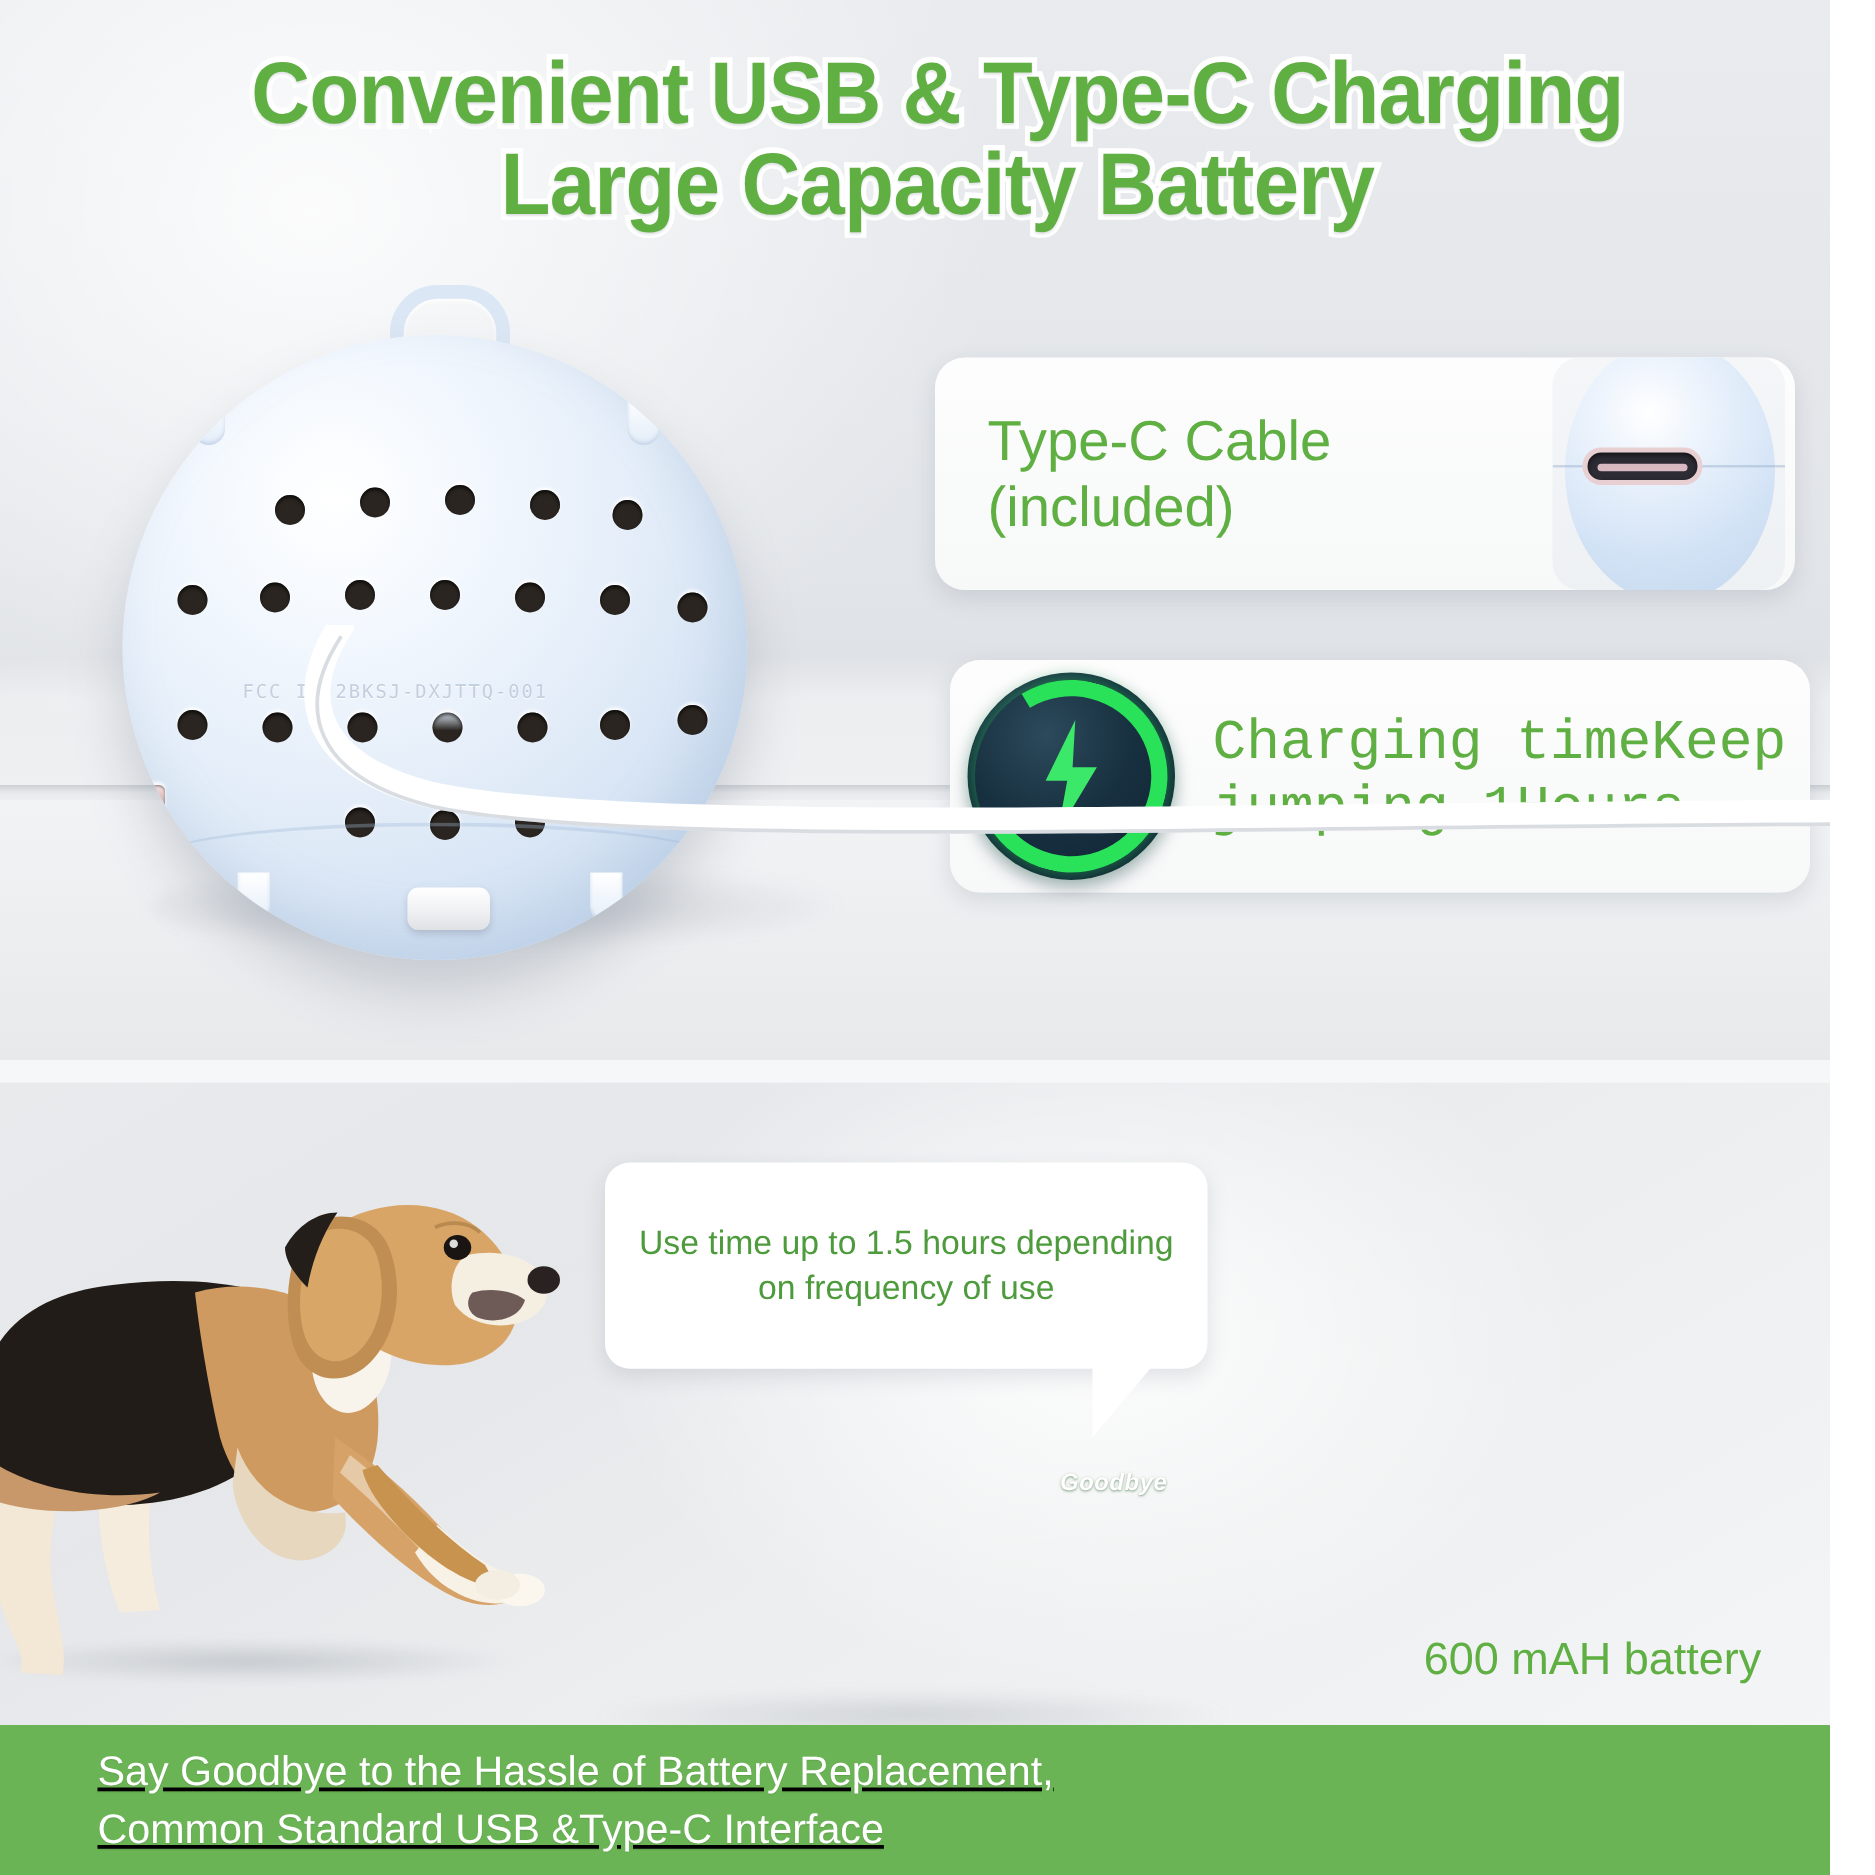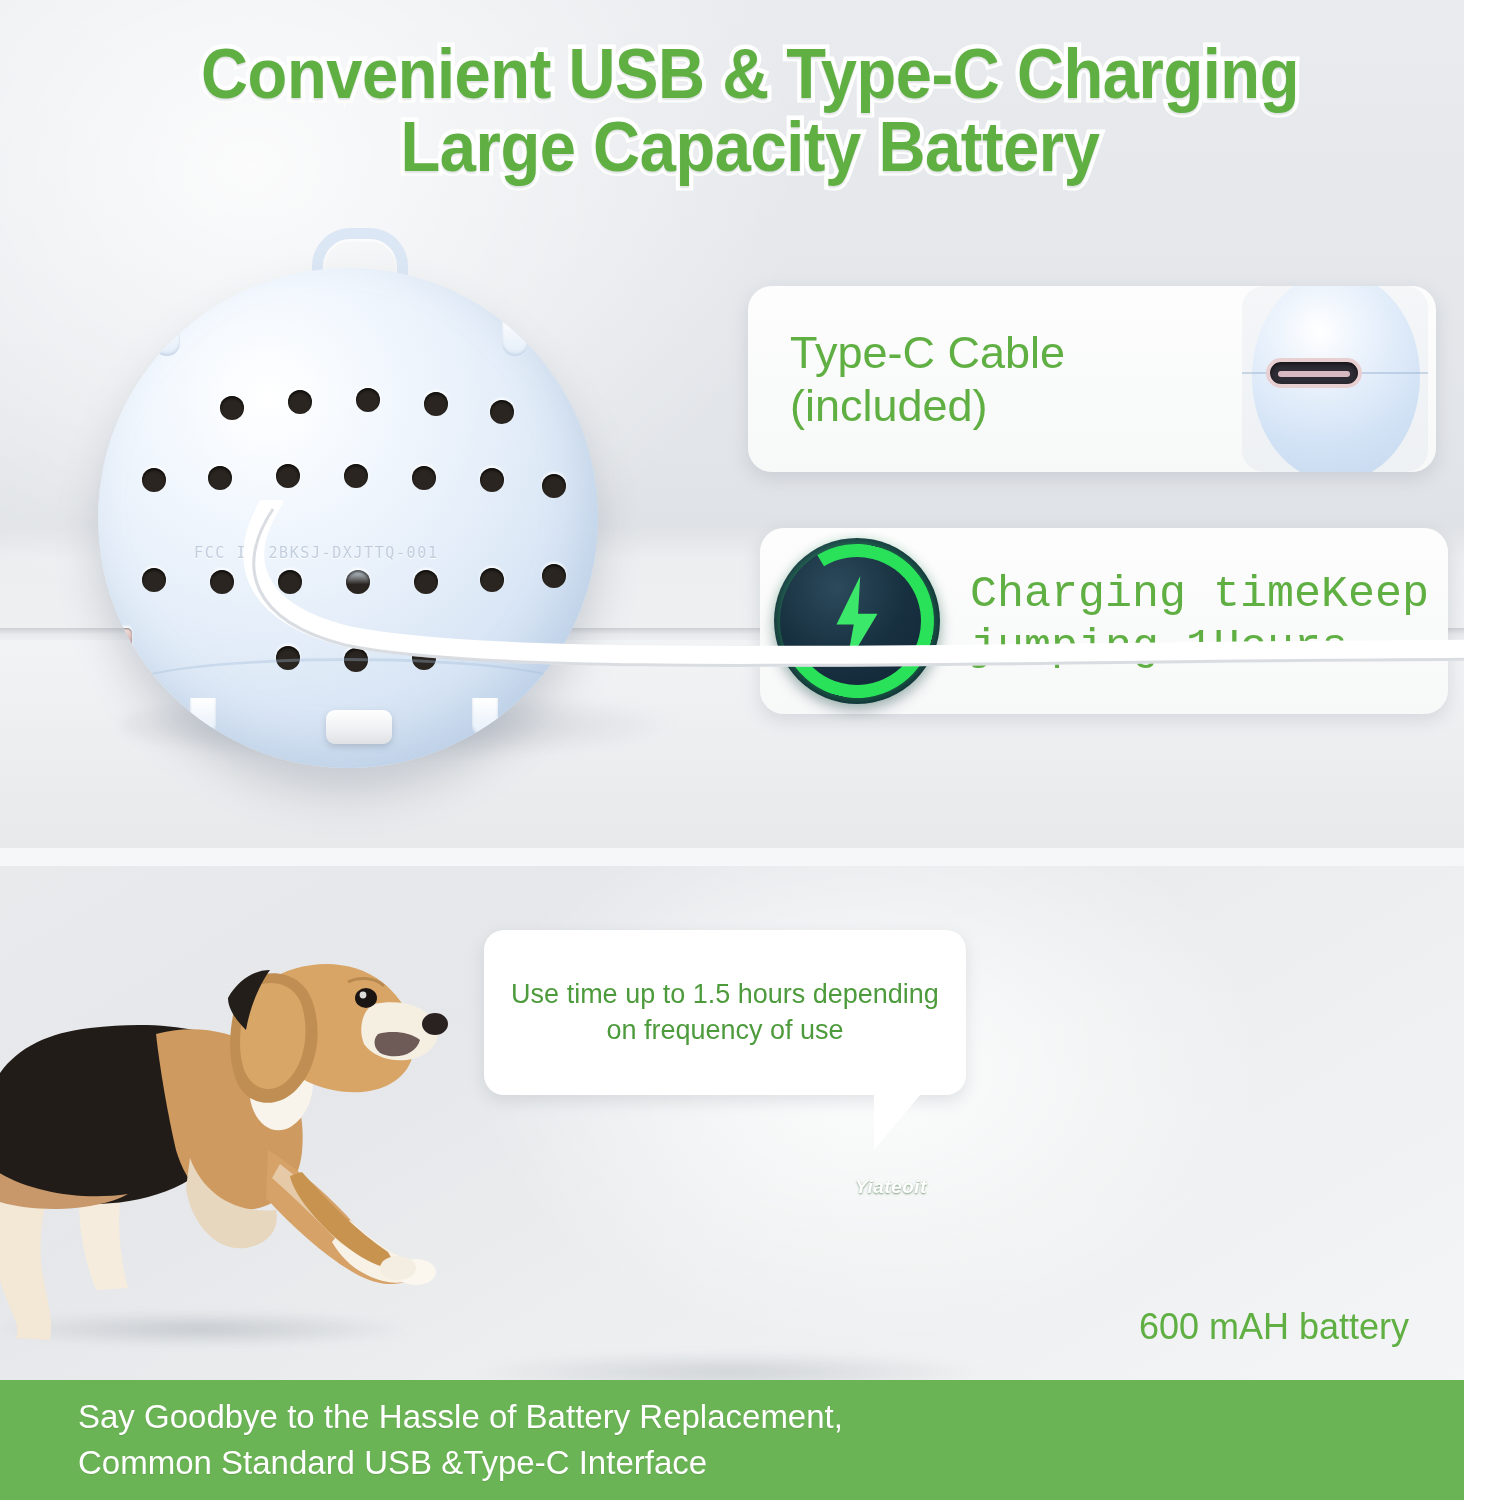--- a/index.html
+++ b/index.html
@@ -248,21 +248,21 @@
   }
   .bat-caption{
     position:absolute;left:1084px;top:1306px;width:380px;text-align:center;z-index:6;
     color:#5FAF43;font-size:36px;
   }
 
   
   .banner{
     position:absolute;left:0;top:1380px;width:1500px;height:120px;
     background:#6BB455;
-    display:flex;align-items:center;
+    display:flex;align-items:center;text-decoration:underline;
   }
   .banner .btxt{
     padding-left:78px;color:#ffffff;
     font-size:33px;line-height:1.38;white-space:pre-line;
     text-shadow:0 1px 1px rgba(0,0,0,.10);
   }
 </style>
 </head>
 <body>
 
@@ -408,20 +408,20 @@
     <div class="toy-shadow" style="top:486px;"></div>
 
     <div class="bat-caption" style="top:440px;">600 mAH battery</div>
   </div>
 
   <div class="bubble">
     <div class="btext">Use time up to 1.5 hours depending on frequency of use</div>
   </div>
   <div class="bubble-tail"></div>
 
-  <div class="brandtag">Yiateoit</div>
+  <div class="brandtag">Goodbye</div>
 
   <div class="banner">
     <div class="btxt">Say Goodbye to the Hassle of Battery Replacement,
 Common Standard USB &amp;Type-C Interface</div>
   </div>
 
 </div>
 
 </body></html>

